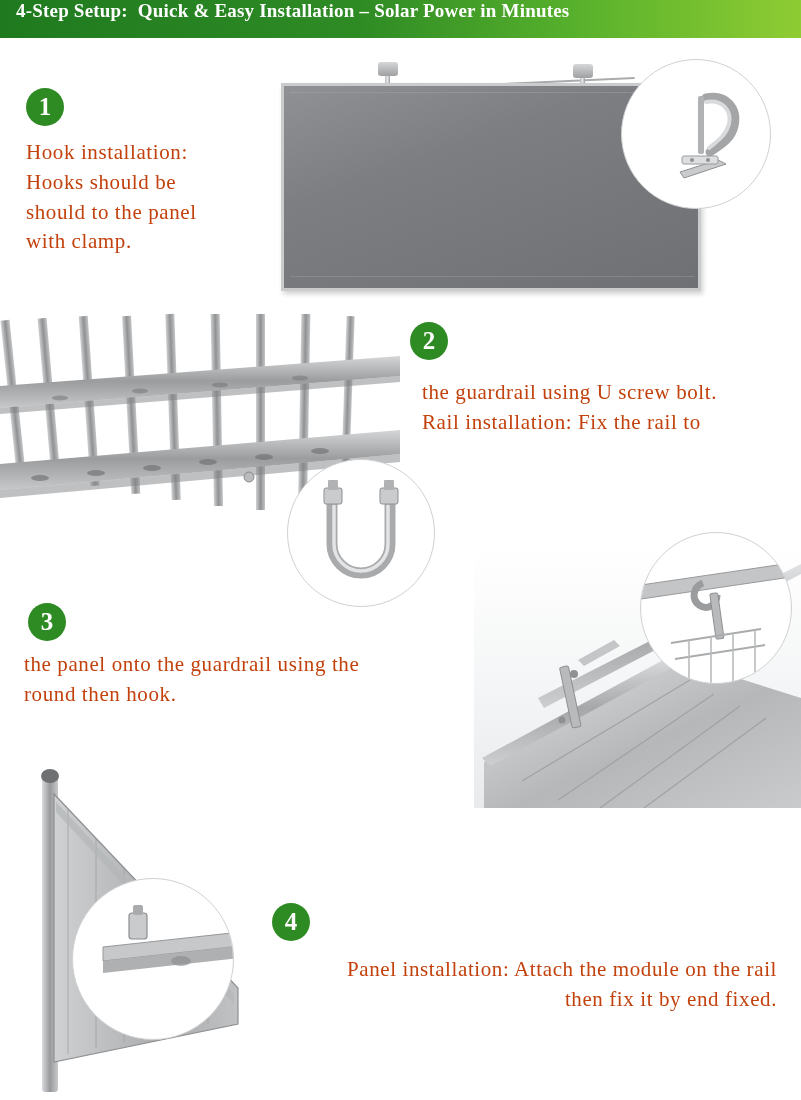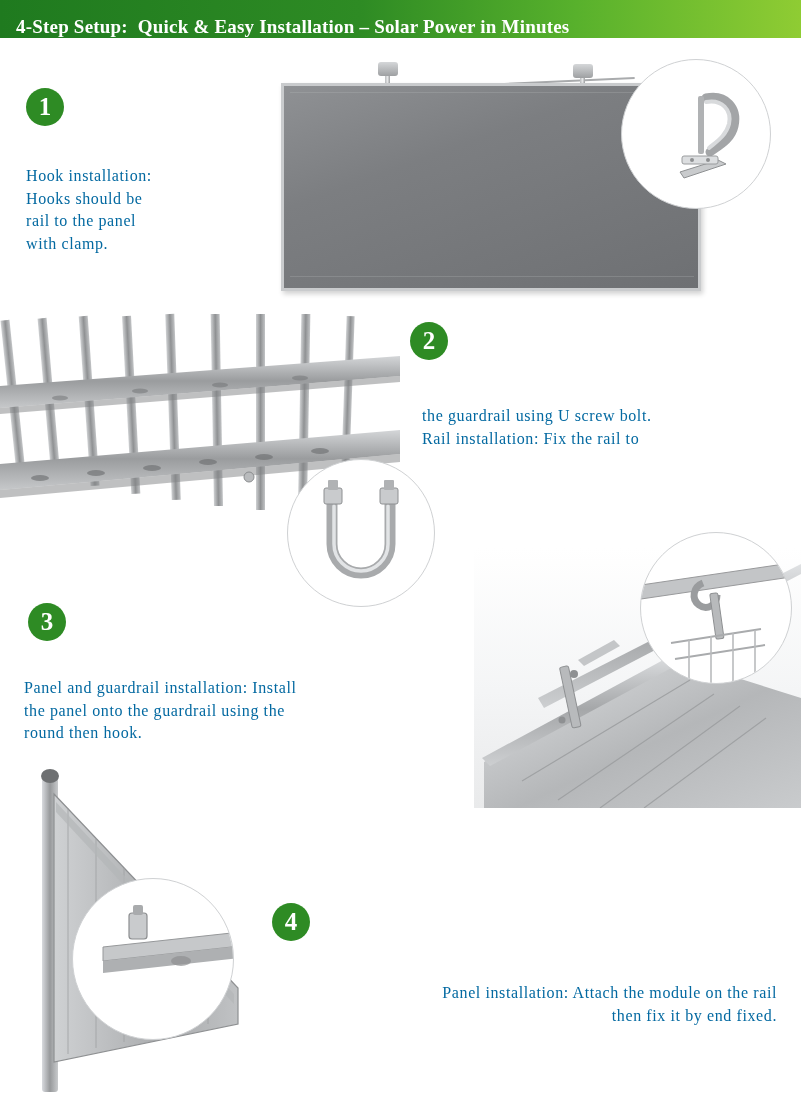--- a/index.html
+++ b/index.html
@@ -18,21 +18,21 @@
 
   
   .banner {
     position: absolute;
     left: 0;
     top: 0;
     width: 801px;
     height: 38px;
     background: linear-gradient(to right, #1f7a1f 0%, #2e8b24 45%, #58b12c 72%, #8fcc33 100%);
     display: flex;
-    align-items: flex-end;
+    align-items: flex-start;
     box-sizing: border-box;
     padding-left: 16px;
   }
   .banner-text {
     color: #ffffff;
     font-family: "Liberation Serif", serif;
     font-weight: bold;
     font-size: 19px;
     letter-spacing: 0.2px;
     white-space: nowrap;
@@ -58,25 +58,24 @@
     justify-content: center;
     line-height: 1;
     box-sizing: border-box;
     padding-bottom: 2px;
   }
 
   
   .caption {
     position: absolute;
     font-family: "Liberation Serif", serif;
-    font-size: 16px;
+    font-size: 21px;
     line-height: 1.42;
     letter-spacing: 0.6px;
-    color: #0369a1;
-    margin-top: 27px;
+    color: #c2410c;
   }
 
   
   .fig {
     position: absolute;
     overflow: hidden;
   }
 
   
   .panel1 {
@@ -159,21 +158,21 @@
   <span class="banner-text">4-Step Setup:</span>
   <span class="banner-sep"></span>
   <span class="banner-text">Quick &amp; Easy Installation – Solar Power in Minutes</span>
 </div>
 
 <div class="step-badge" style="left:26px; top:88px;">1</div>
 
 <div class="caption" style="left:26px; top:138px; width:215px;">
   <div>Hook installation:</div>
   <div>Hooks should be</div>
-  <div>rail to the panel</div>
+  <div>should to the panel</div>
   <div>with clamp.</div>
 </div>
 
 <div class="fig" style="left:275px; top:48px; width:526px; height:250px;">
 
   <div class="wire" style="left:30px; top:44px; width:330px; transform:rotate(-2.6deg);"></div>
 
   <div class="hook-stem" style="left:110px; top:20px; height:34px;"></div>
   <div class="hook-head" style="left:103px; top:14px;"></div>
   <div class="hook-stem" style="left:305px; top:22px; height:32px;"></div>
@@ -260,21 +259,20 @@
     <rect x="36" y="28" width="18" height="16" rx="2" fill="#c9cbcd" stroke="#8e9092" stroke-width="1"></rect>
     <rect x="92" y="28" width="18" height="16" rx="2" fill="#c9cbcd" stroke="#8e9092" stroke-width="1"></rect>
     <rect x="40" y="20" width="10" height="10" rx="1" fill="#b0b2b4"></rect>
     <rect x="96" y="20" width="10" height="10" rx="1" fill="#b0b2b4"></rect>
   </svg>
 </div>
 
 <div class="step-badge" style="left:28px; top:603px;">3</div>
 
 <div class="caption" style="left:24px; top:650px; width:430px;">
-  <div>Panel and guardrail installation: Install</div>
   <div>the panel onto the guardrail using the</div>
   <div>round then hook.</div>
 </div>
 
 <div class="fig3">
   <svg width="327" height="260" viewBox="0 0 327 260">
     <defs>
       <linearGradient id="pnl3" x1="0" y1="0" x2="1" y2="1">
         <stop offset="0%" stop-color="#dfe1e3"></stop>
         <stop offset="55%" stop-color="#b5b7b9"></stop>

